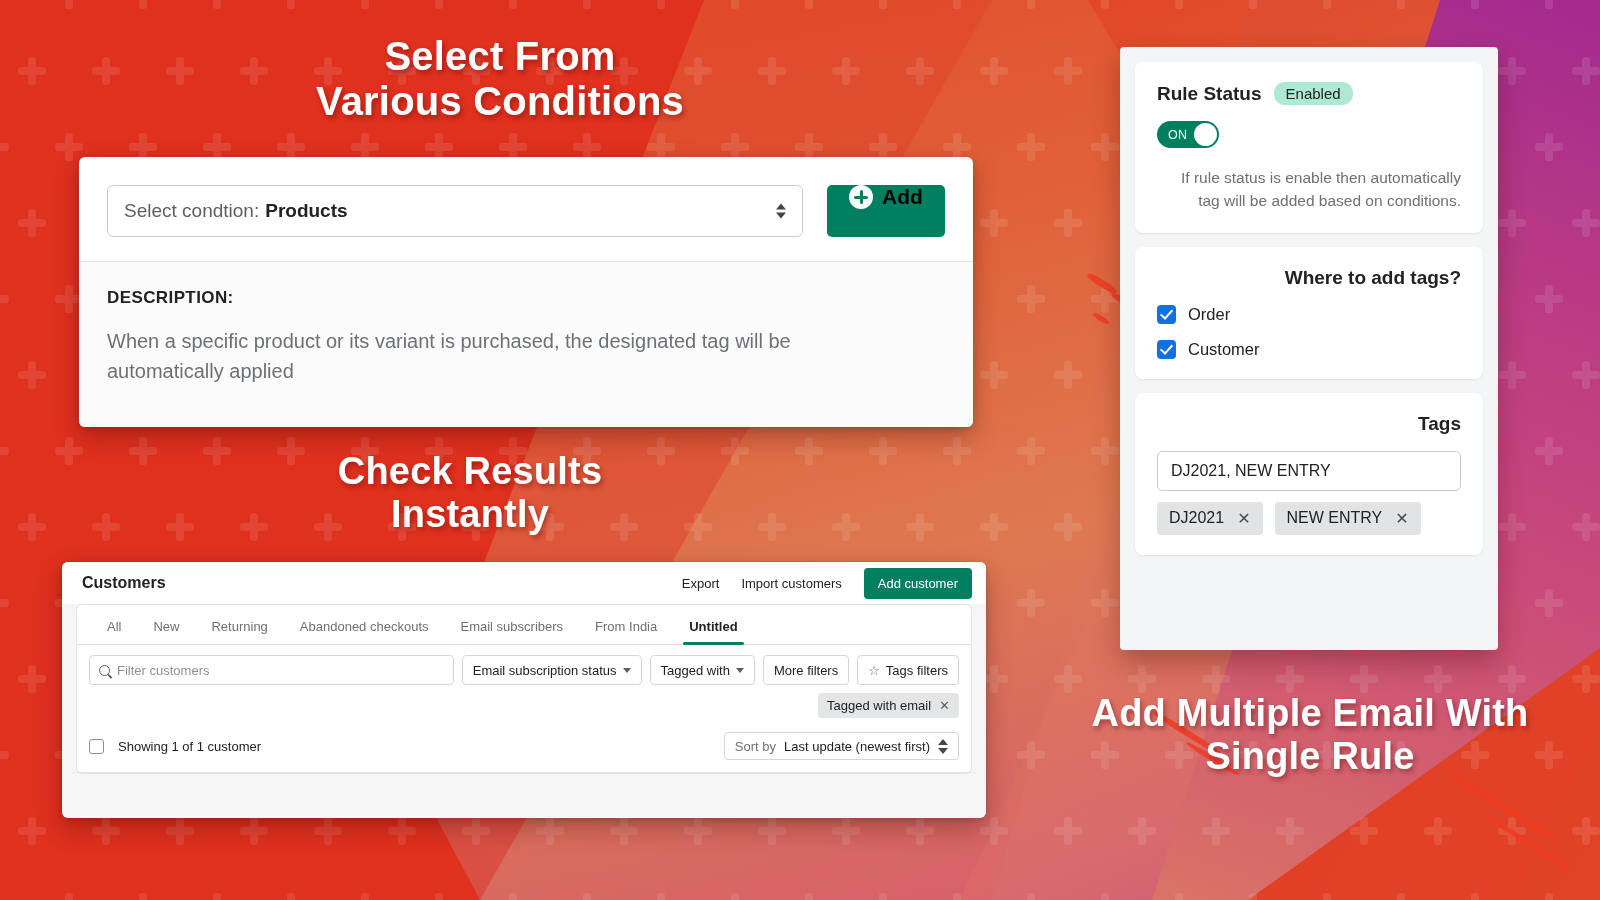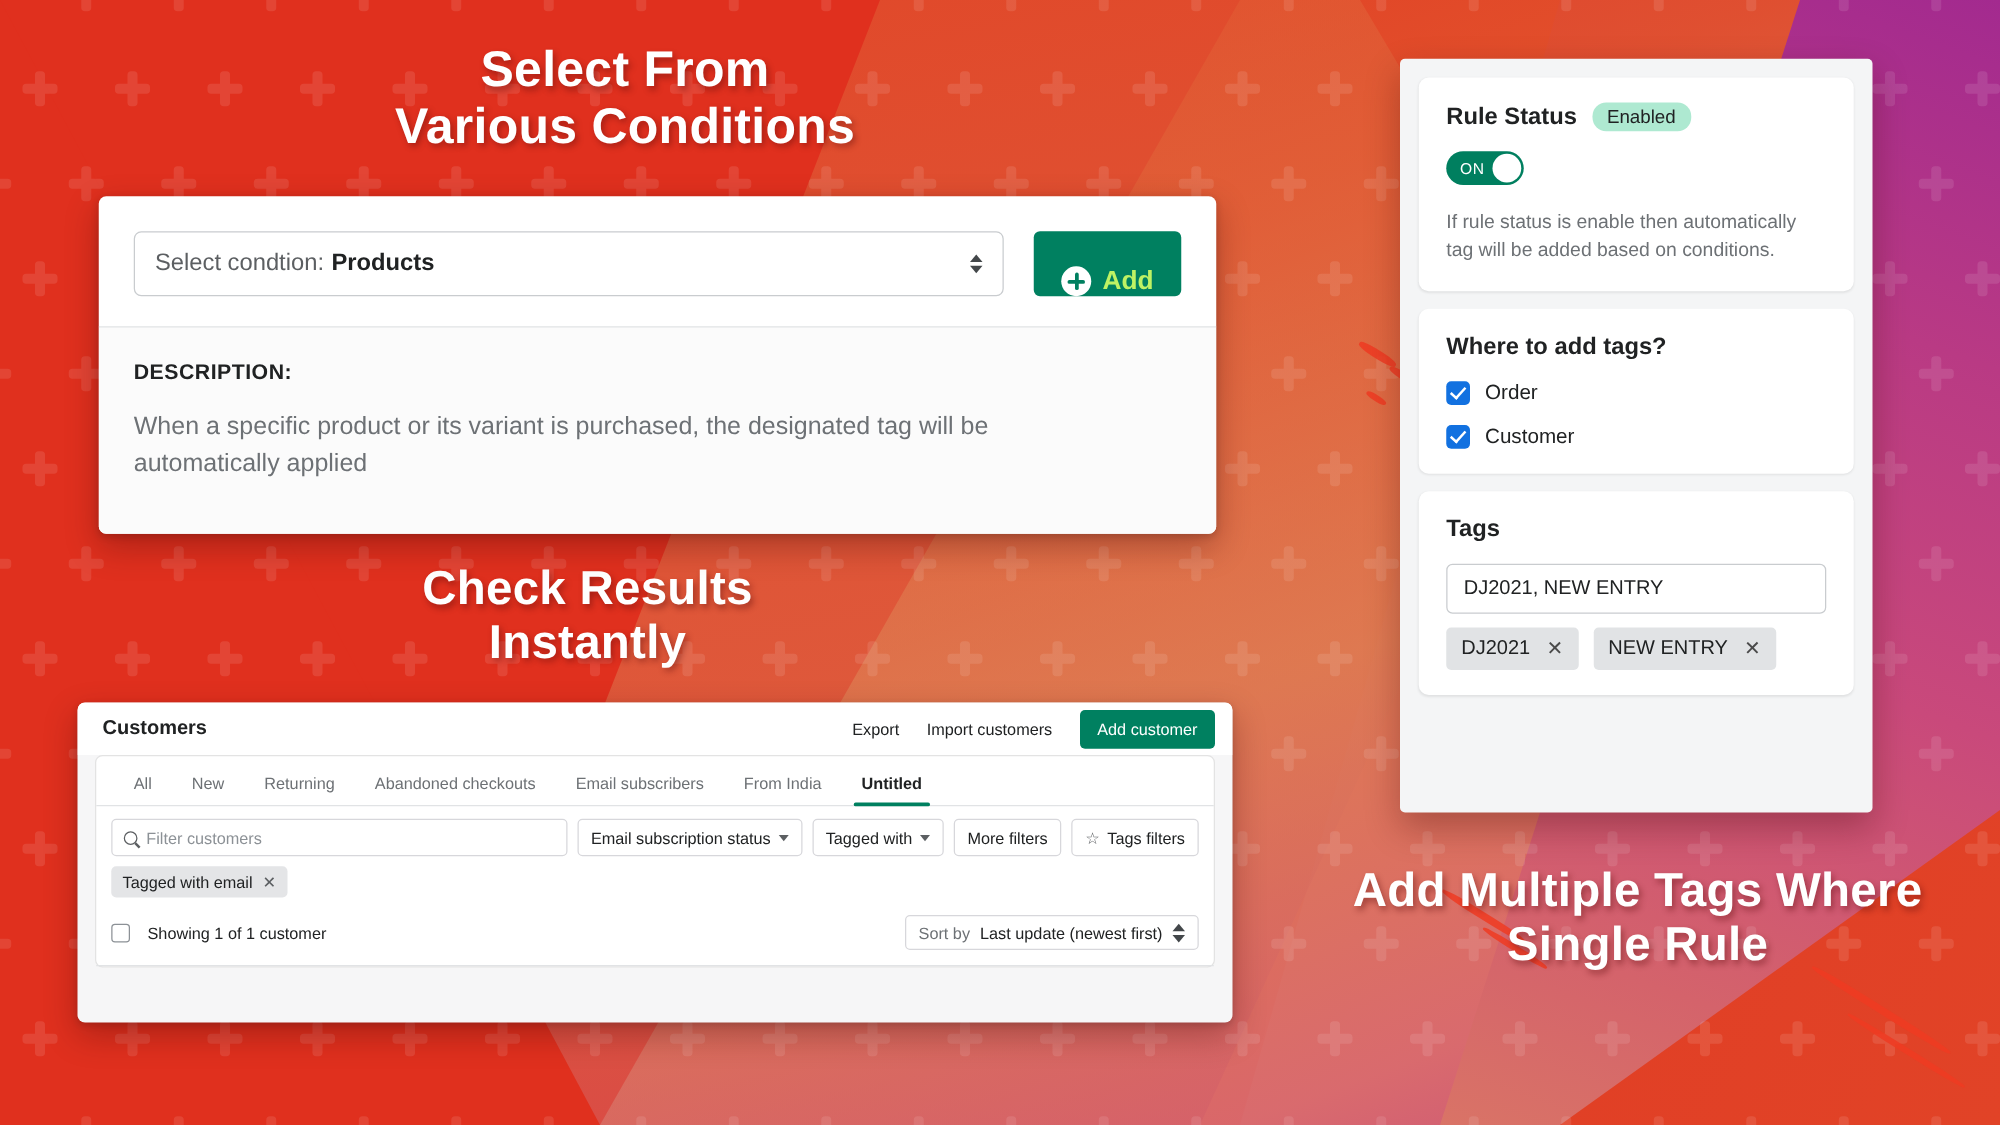--- a/index.html
+++ b/index.html
@@ -78,22 +78,22 @@
   .select-value { font-size:19px; color:#202223; font-weight:600; margin-left:6px; }
   .sel-arrows {
     position:absolute; right:16px; top:50%; transform:translateY(-50%);
     display:flex; flex-direction:column; gap:3px; align-items:center;
   }
   .sel-arrows i { width:0;height:0;border-left:5px solid transparent;border-right:5px solid transparent; display:block;}
   .sel-arrows i.up { border-bottom:6px solid #43474a; }
   .sel-arrows i.dn { border-top:6px solid #43474a; }
 
   .add-btn {
-    background:#008060; color:#bef264; border:none; border-radius:5px;
-    height:52px; width:118px; display:flex; align-items:flex-end; justify-content:center;
+    background:#008060; color:#000000; border:none; border-radius:5px;
+    height:52px; width:118px; display:flex; align-items:flex-start; justify-content:center;
     gap:9px; font-size:21px; font-weight:600; cursor:pointer;
   }
   .plus-circle {
     width:24px;height:24px;border-radius:50%;background:#fff;position:relative;flex:none;
   }
   .plus-circle:before,.plus-circle:after{content:"";position:absolute;background:#008060;border-radius:2px;}
   .plus-circle:before{left:10.5px;top:5px;width:3px;height:14px;}
   .plus-circle:after{top:10.5px;left:5px;height:3px;width:14px;}
 
   #cond-desc { border-top:1px solid #e1e3e5; background:#fbfbfb; padding:26px 28px 30px 28px; height:100%;}
@@ -127,21 +127,21 @@
   .mag { width:11px;height:11px;border:1.6px solid #5c5f62;border-radius:50%;position:relative;flex:none;}
   .mag:after{content:"";position:absolute;width:1.6px;height:5px;background:#5c5f62;right:-2px;bottom:-4px;transform:rotate(-45deg);}
   .search-ph { font-size:13px; color:#8c9196; }
   .fbtn {
     height:30px; border:1px solid #d7d7db; border-radius:4px; background:#fff;
     display:flex; align-items:center; gap:6px; padding:0 10px; font-size:13px; color:#202223; cursor:pointer;
   }
   .caret { width:0;height:0;border-left:4px solid transparent;border-right:4px solid transparent;border-top:5px solid #5c5f62;}
   .star { font-size:13px; color:#5c5f62; }
 
-  #chips { padding:8px 12px 4px 12px; }
+  #chips { padding:8px 12px 4px 12px;text-align:right; }
   .chip {
     display:inline-flex; align-items:center; gap:8px; background:#e4e5e7; border-radius:4px;
     font-size:13px; color:#202223; padding:5px 9px;
   }
   .x { font-size:13px; color:#5c5f62; cursor:pointer; }
 
   #showing-row {
     display:flex; align-items:center; padding:10px 12px 12px 12px; border-bottom:1px solid #e1e3e5;
   }
   .cbox { width:15px;height:15px;border:1.4px solid #8c9196; border-radius:3px; background:#fff; flex:none; margin-right:14px; cursor:pointer;}
@@ -155,21 +155,21 @@
 
   #cust-row { display:flex; align-items:center; padding:11px 12px; }
   #cust-name { font-size:13px; color:#202223; font-weight:600; flex:1; }
   .cust-meta { font-size:13px; color:#202223; }
   #orders-cell { width:150px; text-align:right; }
   #spent-cell { width:140px; text-align:right; }
 
   
   #rail { position:absolute; left:1120px; top:47px; width:378px; height:603px; background:#f4f5f6; border-radius:4px;
           box-shadow: 0 12px 28px rgba(70,10,10,.33); padding:15px; display:flex; flex-direction:column; gap:14px;}
-  .rail-card { background:#fff; border-radius:8px; padding:20px 22px; box-shadow:0 1px 2px rgba(0,0,0,.08); }
+  .rail-card { background:#fff; border-radius:8px; padding:20px 22px; box-shadow:0 1px 2px rgba(0,0,0,.08);text-align:right; }
   .rail-h { display:flex; align-items:center; gap:12px; }
   .rail-title { font-size:19px; font-weight:bold; color:#202223; }
   .badge { background:#aee9d1; color:#202223; font-size:15px; border-radius:11px; padding:3px 12px; }
   .toggle { width:62px;height:27px;border-radius:14px;background:#007f5f;margin-top:16px;position:relative;cursor:pointer;display:flex;align-items:center;}
   .toggle .on-text { color:#fff;font-size:12.5px;margin-left:11px;letter-spacing:.4px;}
   .knob { position:absolute; right:2px; top:2px; width:23px;height:23px;border-radius:50%;background:#fff;}
   .rail-note { margin-top:18px; font-size:15.5px; color:#6d7175; line-height:1.5; }
 
   .chk-row { display:flex; align-items:center; gap:12px; margin-top:16px; }
   .chk { width:19px;height:19px;border-radius:4px;background:#1271e0;position:relative;flex:none;cursor:pointer;}
@@ -490,21 +490,21 @@
 
   <div class="headline" id="hl-top">
       <div>Select From</div>
       <div>Various Conditions</div>
     </div>
   <div class="headline" id="hl-mid">
       <div>Check Results</div>
       <div>Instantly</div>
     </div>
   <div class="headline" id="hl-right">
-      <div>Add Multiple Tags Where</div>
+      <div>Add Multiple Email With</div>
       <div>Single Rule</div>
     </div>
 
   <div class="shadow-card" id="cond-card">
     <div id="cond-top">
       <div class="select-box">
         <span class="select-label">Select condtion:</span>
         <span class="select-value">Products</span>
         <span class="sel-arrows">
             <i class="up"></i>

